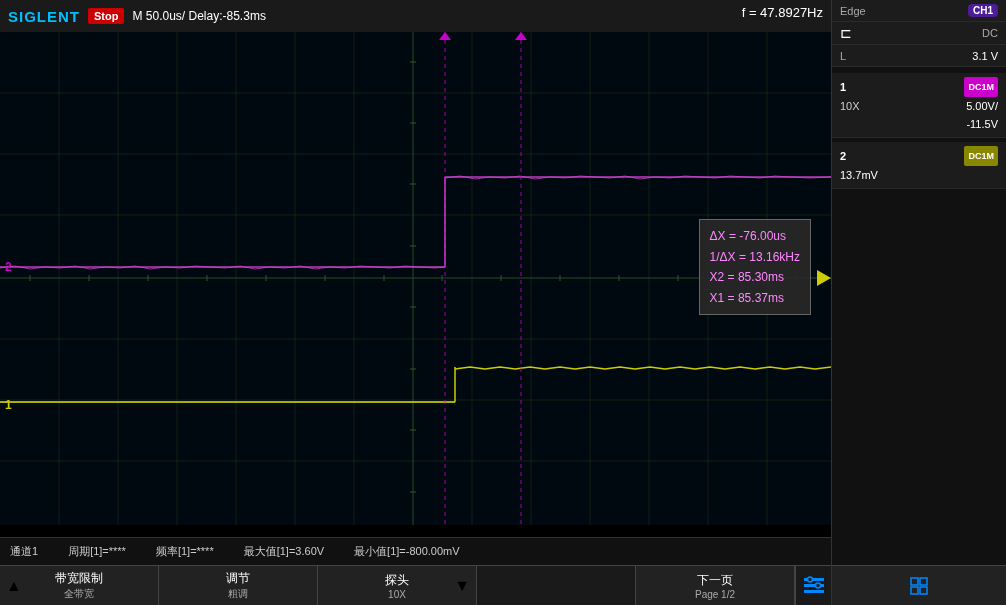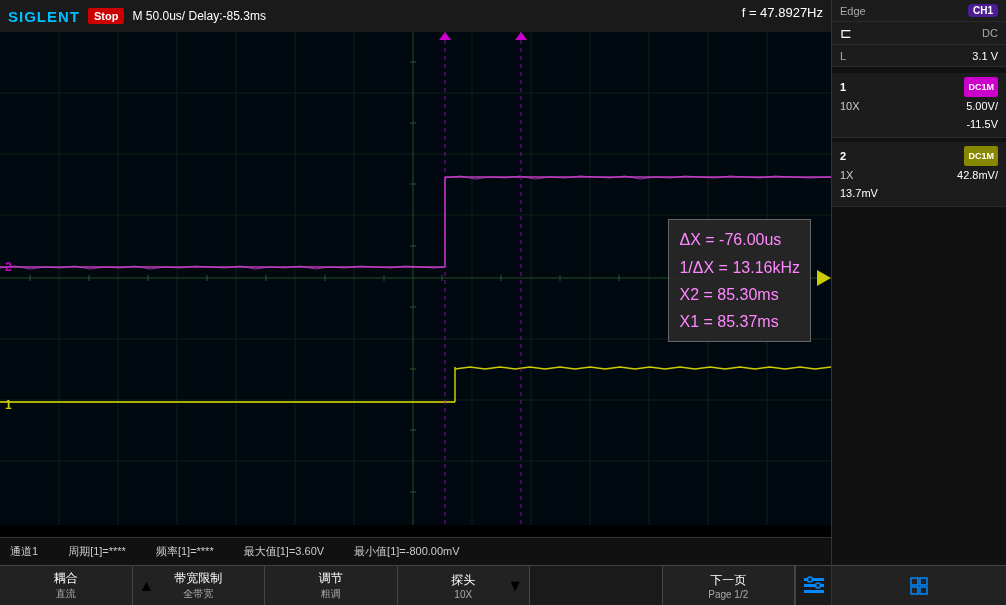--- a/index.html
+++ b/index.html
@@ -139,21 +139,21 @@
 
     
     .cursor-tooltip {
       position: absolute;
       right: 20px;
       top: 38%;
       background: rgba(40,40,40,0.92);
       border: 1px solid #666;
       padding: 6px 10px;
       color: #ff88ff;
-      font-size: 16px;
+      font-size: 12px;
       line-height: 1.7;
       z-index: 20;
     }
 
     
     #statusbar {
       position: absolute;
       bottom: 40px;
       left: 0;
       right: 175px;
@@ -378,24 +378,20 @@
     </div>
   </div>
 
   <div style="height:4px; background:#111;"></div>
 
   <div class="rp-section">
     <div class="row">
       <span style="color:#fff; font-weight:bold;">2</span>
       <span class="dc1m-badge2">DC1M</span>
     </div>
-    <div class="row">
-      <span style="color:#ccc;">1X</span>
-      <span style="color:#fff;">42.8mV/</span>
-    </div>
     <div class="row" style="justify-content:flex-start;">
       <span style="color:#fff;">13.7mV</span>
     </div>
   </div>
 
   <div style="flex:1; background:#111;"></div>
 
   <div style="height:40px; background:#222; border-top:1px solid #444; display:flex; align-items:center; justify-content:center; gap:4px;">
 
     <svg width="20" height="20" viewBox="0 0 20 20">
@@ -409,24 +405,20 @@
 
 <div id="statusbar">
   <span style="color:#ccc;">通道1</span>
   <span style="color:#ccc;">周期[1]=****</span>
   <span style="color:#ccc;">频率[1]=****</span>
   <span style="color:#ccc;">最大值[1]=3.60V</span>
   <span style="color:#ccc;">最小值[1]=-800.00mV</span>
 </div>
 
 <div id="bottombar">
-  <div class="btn-group">
-    <div class="btn-main">耦合</div>
-    <div class="btn-sub">直流</div>
-  </div>
   <div class="btn-group" style="position:relative;">
     <div style="position:absolute; left:6px; top:50%; transform:translateY(-50%);">▲</div>
     <div class="btn-main">带宽限制</div>
     <div class="btn-sub">全带宽</div>
   </div>
   <div class="btn-group">
     <div class="btn-main">调节</div>
     <div class="btn-sub">粗调</div>
   </div>
   <div class="btn-group" style="position:relative;">

